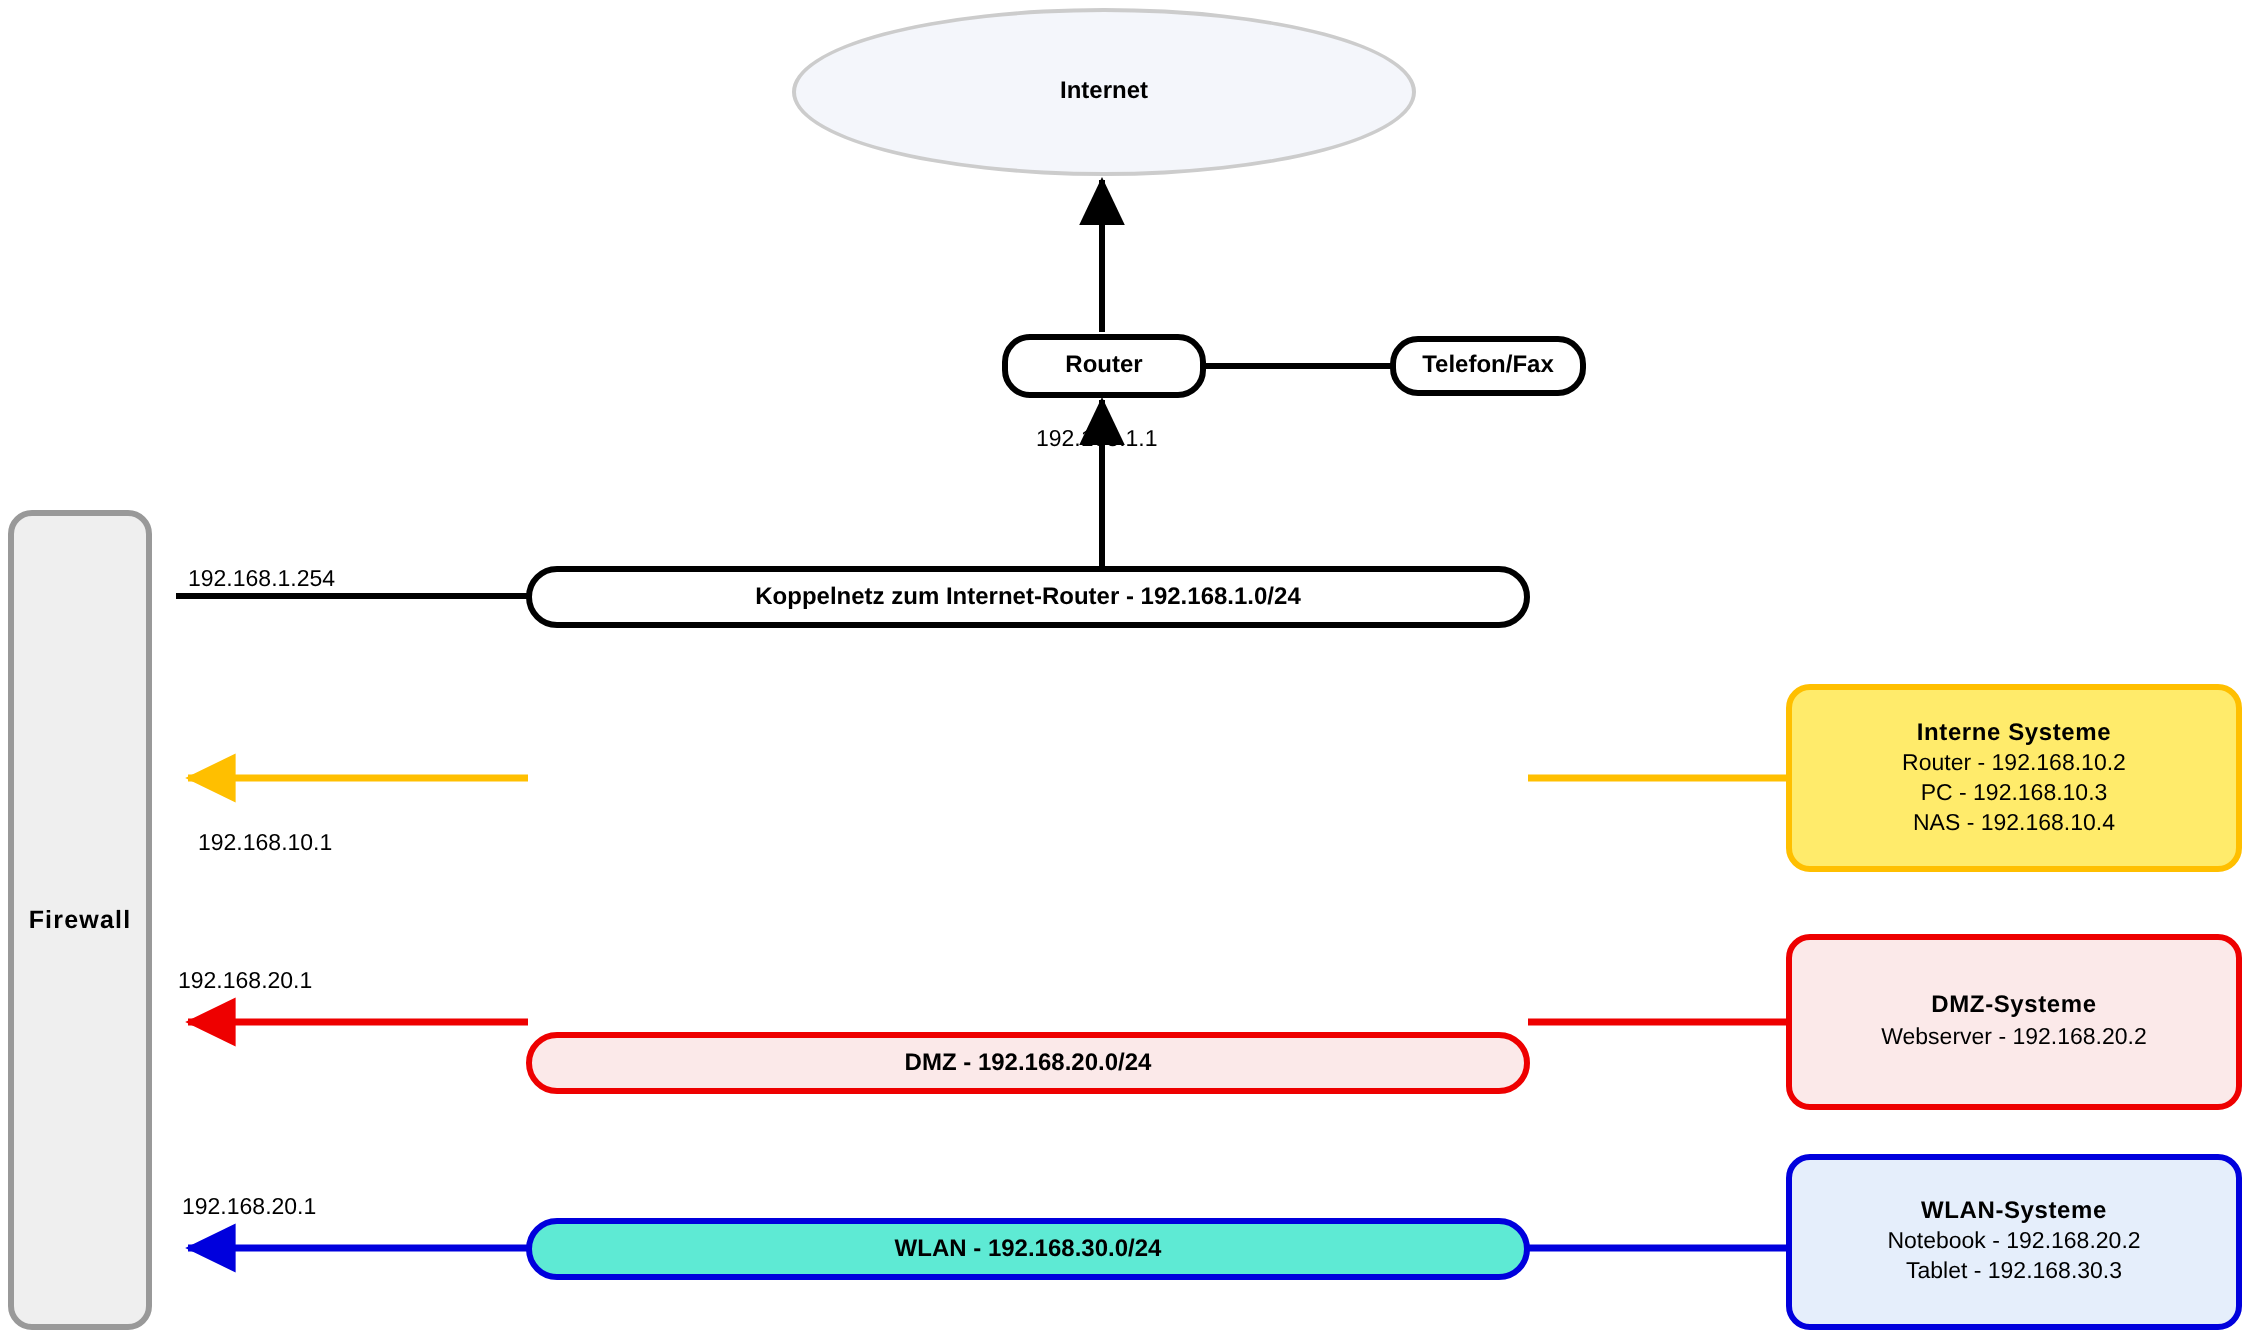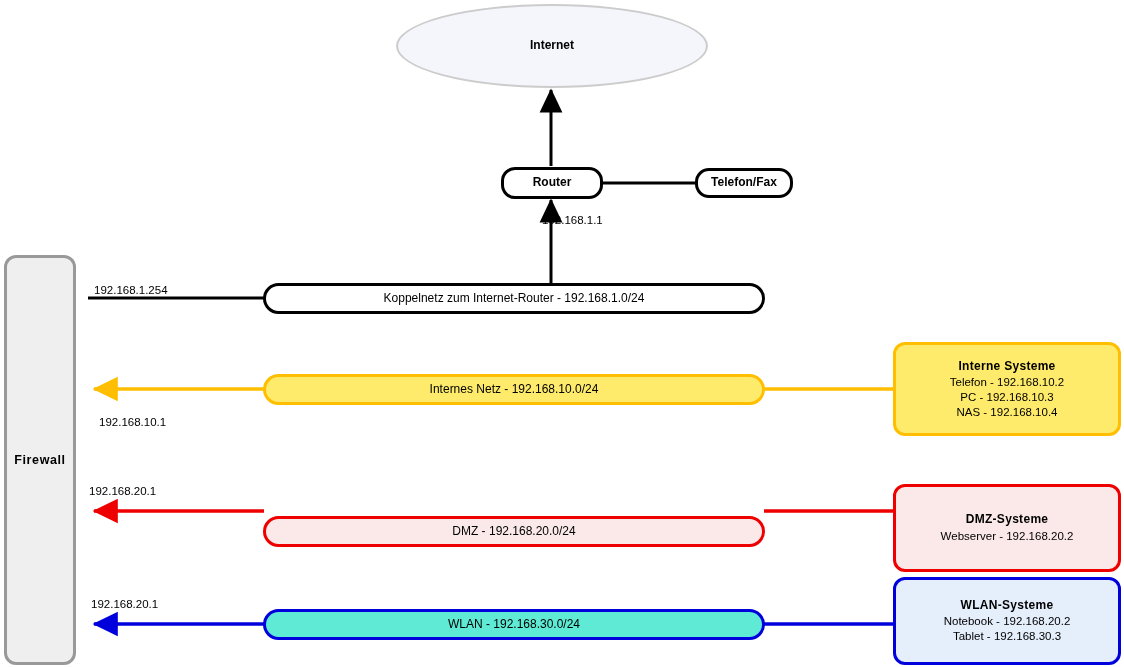--- a/index.html
+++ b/index.html
@@ -65,21 +65,21 @@
     font-size: 12.5px;
     font-weight: bold;
     color: #000000;
     letter-spacing: 0.6px;
   }
 
   
   .netbar {
     border-radius: 20px;
     font-size: 12px;
-    font-weight: normal;
+    font-weight: bold;
     color: #000000;
     border-width: 3px;
     border-style: solid;
     text-align: right;
   }
   .netbar.black  { background:#ffffff; border-color:#000000; }
   .netbar.yellow { background:#ffeb6b; border-color:#ffbf00; }
   .netbar.red    { background:#fbe9e9; border-color:#ee0000;margin-top:20px; }
   .netbar.blue   { background:#5eead4; border-color:#0000dd; }
 
@@ -166,51 +166,48 @@
   </div>
 
   <div class="node firewall" style="left:4px; top:255px; width:72px; height:410px;">
     <span>Firewall</span>
   </div>
 
   <div class="node netbar black" style="left:263px; top:283px; width:502px; height:31px;">
     <span>Koppelnetz zum Internet-Router - 192.168.1.0/24</span>
   </div>
 
-  <div class="node netbar yellow" style="left:263px; top:374px; width:502px; height:31px;">
-    <span>Internes Netz - 192.168.10.0/24</span>
-  </div>
 
   <div class="node netbar red" style="left:263px; top:496px; width:502px; height:31px;">
     <span>DMZ - 192.168.20.0/24</span>
   </div>
 
   <div class="node netbar blue" style="left:263px; top:609px; width:502px; height:31px;">
     <span>WLAN - 192.168.30.0/24</span>
   </div>
 
   <div class="node sysbox yellow" style="left:893px; top:342px; width:228px; height:94px;">
     <div class="title">Interne Systeme</div>
-    <div class="line">Telefon - 192.168.10.2</div>
+    <div class="line">Router - 192.168.10.2</div>
     <div class="line">PC - 192.168.10.3</div>
     <div class="line">NAS - 192.168.10.4</div>
   </div>
 
-  <div class="node sysbox red" style="left:893px; top:484px; width:228px; height:88px;">
+  <div class="node sysbox red" style="left:893px; top:467px; width:228px; height:88px;">
     <div class="title">DMZ-Systeme</div>
     <div class="line">Webserver - 192.168.20.2</div>
   </div>
 
   <div class="node sysbox blue" style="left:893px; top:577px; width:228px; height:88px;">
     <div class="title">WLAN-Systeme</div>
     <div class="line">Notebook - 192.168.20.2</div>
     <div class="line">Tablet - 192.168.30.3</div>
   </div>
 
-  <div class="wirelabel" style="left:542px; top:214px;">192.168.1.1</div>
+  <div class="wirelabel" style="left:518px; top:214px;">192.168.1.1</div>
 
   <div class="wirelabel" style="left:94px; top:284px;">192.168.1.254</div>
 
   <div class="wirelabel" style="left:99px; top:370px;margin-top:46px;">192.168.10.1</div>
 
   <div class="wirelabel" style="left:89px; top:485px;">192.168.20.1</div>
 
   <div class="wirelabel" style="left:91px; top:598px;">192.168.20.1</div>
 
 </div>

